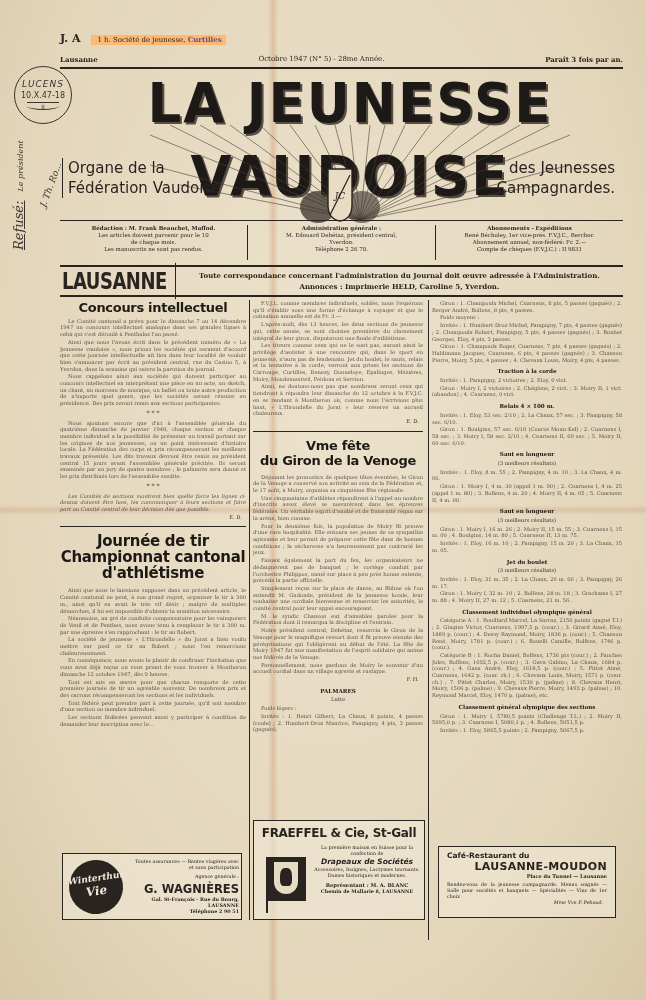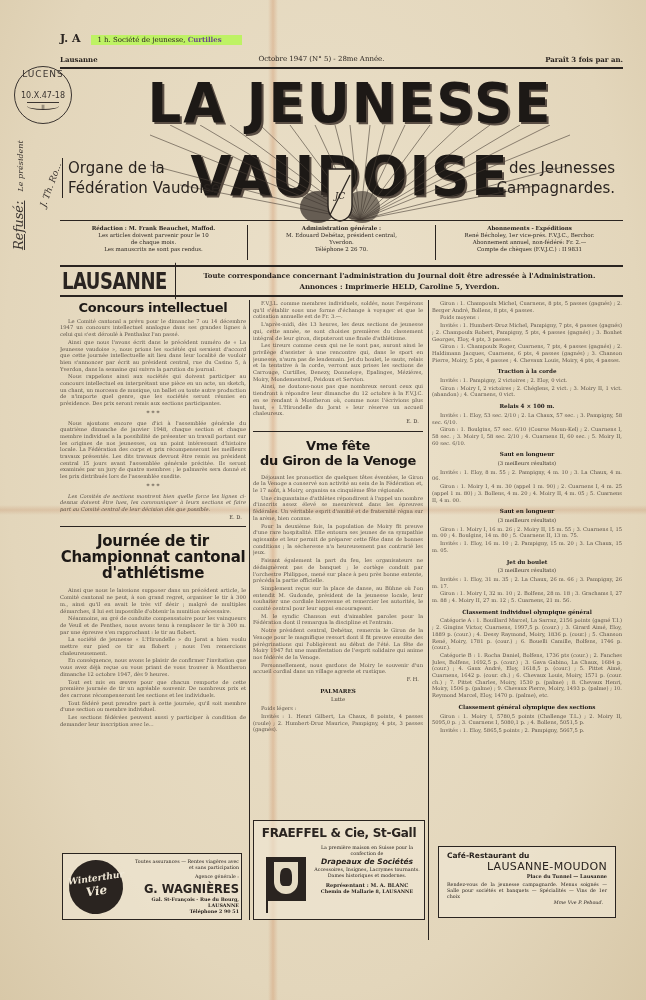--- a/index.html
+++ b/index.html
@@ -12,36 +12,36 @@
     position: relative;
   }
   .page { position: absolute; left: 0; top: 0; width: 646px; height: 1000px; }
   .fold { position: absolute; left: 268px; top: 0; width: 10px; height: 1000px;
     background: linear-gradient(90deg, rgba(200,140,90,0) 0%, rgba(205,140,95,0.35) 50%, rgba(200,140,90,0) 100%); }
   .hfold { position: absolute; left: 0; top: 505px; width: 646px; height: 10px;
     background: linear-gradient(180deg, rgba(190,130,90,0) 0%, rgba(190,130,90,0.25) 50%, rgba(190,130,90,0) 100%); }
 
   .topline { position: absolute; left: 60px; top: 32px; font-size: 9px; font-family: "DejaVu Serif", serif; }
   .topline .ja { font-weight: bold; font-size: 11px; }
-  .topline .label { background: #bef264; padding: 1px 20px 1px 6px; font-size: 7px; margin-left: 8px; }
+  .topline .label { background: #fdba74; padding: 1px 4px 1px 6px; font-size: 7px; margin-left: 8px; }
   .topline .label .purple { color: #6a4a8a; font-weight: bold; }
 
   .dateline { position: absolute; left: 60px; top: 55px; width: 563px; font-size: 7px; display: flex; justify-content: space-between;
     border-bottom: 2px solid #2a2420; padding-bottom: 3px; }
   .dateline .loc, .dateline .freq { font-weight: bold; }
 
   .masthead { position: absolute; left: 70px; top: 68px; width: 560px; height: 70px;
     font-family: "DejaVu Sans", sans-serif; font-weight: 900; font-size: 53px; letter-spacing: 2px;
     color: #1d1916; text-align: center; line-height: 70px;
     transform: scaleY(1.05);
     text-shadow: 2px 2px 0 #5a4e44; }
 
   .stamp { position: absolute; left: 14px; top: 66px; width: 58px; height: 58px; border: 1.5px solid #3a3430; border-radius: 50%;
     font-family: "DejaVu Sans", sans-serif; font-size: 7px; color: #3a3430; }
-  .stamp .city { position: absolute; top: 2px; left: 0; width: 100%; text-align: center; font-size: 9px; letter-spacing: 1px; }
+  .stamp .city { position: absolute; top: 12px; left: 0; width: 100%; text-align: center; font-size: 9px; letter-spacing: 1px; font-style: italic; }
   .stamp .date { position: absolute; top: 24px; left: 0; width: 100%; text-align: center; font-size: 8px; }
   .stamp .bar { position: absolute; top: 35px; left: 12px; width: 32px; height: 8px; border-top: 1px solid #3a3430; border-radius: 0 0 50% 50%; border-bottom: 1px solid #3a3430; }
   .stamp .num { position: absolute; top: 36px; left: 0; width: 100%; text-align: center; font-size: 6px; }
 
   .rays { position: absolute; left: 150px; top: 125px; width: 420px; height: 100px; }
 
   .organe-left { position: absolute; left: 62px; top: 158px; font-family: "DejaVu Sans", sans-serif; font-size: 15px; line-height: 20px; border-left: 1px solid #2a2420; padding-left: 5px; }
   .organe-right { position: absolute; left: 470px; top: 158px; font-family: "DejaVu Sans", sans-serif; font-size: 15px; line-height: 20px; text-align: right; width: 145px; }
 
   .emblem { position: absolute; left: 300px; top: 165px; width: 80px; height: 58px; }
@@ -85,21 +85,21 @@
   .ad-fra .flag { position: absolute; left: 12px; top: 36px; width: 40px; height: 44px; background: #2a2420; }
   .ad-fra .flag .shield { position: absolute; left: 8px; top: 5px; width: 24px; height: 32px; background: #e6dcc4; border-radius: 0 0 12px 12px; }
   .ad-fra .flag .bear { position: absolute; left: 6px; top: 6px; width: 12px; height: 18px; background: #2a2420; border-radius: 40% 40% 30% 30%; }
   .ad-fra .pole { position: absolute; left: 12px; top: 36px; width: 2px; height: 56px; background: #2a2420; }
   .ad-fra .txt { position: absolute; left: 58px; top: 24px; width: 110px; font-size: 4.8px; line-height: 6px; text-align: center; }
   .ad-fra .drap { font-family: "DejaVu Sans", sans-serif; font-weight: bold; font-size: 7.5px; line-height: 10px; font-style: italic; }
   .ad-fra .rep { font-weight: bold; font-size: 5.2px; margin-top: 3px; }
 
   .ad-cafe { left: 438px; top: 846px; width: 178px; height: 72px; padding: 4px 8px; }
   .ad-cafe .l1 { font-family: "DejaVu Sans", sans-serif; font-weight: bold; font-size: 7.5px; }
-  .ad-cafe .l2 { font-family: "DejaVu Sans", sans-serif; font-weight: 400; font-size: 11px; text-align: right; letter-spacing: 0.3px; }
+  .ad-cafe .l2 { font-family: "DejaVu Sans", sans-serif; font-weight: 700; font-size: 11px; text-align: right; letter-spacing: 0.3px; }
   .ad-cafe .l3 { font-size: 5px; font-weight: bold; text-align: right; margin-bottom: 3px; }
   .ad-cafe .body { font-size: 4.8px; line-height: 6px; text-align: justify; }
   .ad-cafe .sig { font-style: italic; font-size: 4.8px; text-align: right; }
 
   .annotation { position: absolute; left: 8px; top: 250px; transform: rotate(-90deg); transform-origin: left top; font-family: "DejaVu Serif", serif; font-style: italic; color: #3a3430; }
   .annotation .refuse { font-size: 13px; text-decoration: underline; }
   .annotation .pres { font-size: 8px; margin-left: 4px; }
   .annotation2 { position: absolute; left: 38px; top: 205px; transform: rotate(-70deg); transform-origin: left top; font-family: "DejaVu Serif", serif; font-style: italic; font-size: 9px; color: #3a3430; }
 </style>
 </head>
@@ -200,21 +200,21 @@
       <div class="head">Abonnements - Expéditions</div>
       <div>René Bécholey, 1er vice-prés. F.V.J.C., Berchor.</div>
       <div>Abonnement annuel, non-fédéré: Fr. 2.—</div>
       <div>Compte de chèques (F.V.J.C.) : II 9831</div>
     </div>
   </div>
 
   <div class="lausanne-bar">
     <div class="city">LAUSANNE</div>
     <div class="notice">
-      <div>Toute correspondance concernant l'administration du Journal doit être adressée à l'Administration.</div>
+      <div>Toute correspondance concernant l'administration du Journal doit œuvre adressée à l'Administration.</div>
       <div>Annonces : Imprimerie HELD, Caroline 5, Yverdon.</div>
     </div>
   </div>
 
   <div class="vsep" style="left:249px;height:620px;"></div>
   <div class="vsep" style="left:428px;height:640px;"></div>
 
   <div class="col col1">
     <div class="art-title t-concours">Concours intellectuel</div>
     <p class="p">Le Comité cantonal a prévu pour le dimanche 7 ou 14 décembre 1947 un concours intellectuel analogue dans ses grandes lignes à celui qui s'est déroulé à Penthalaz l'an passé.</p>

